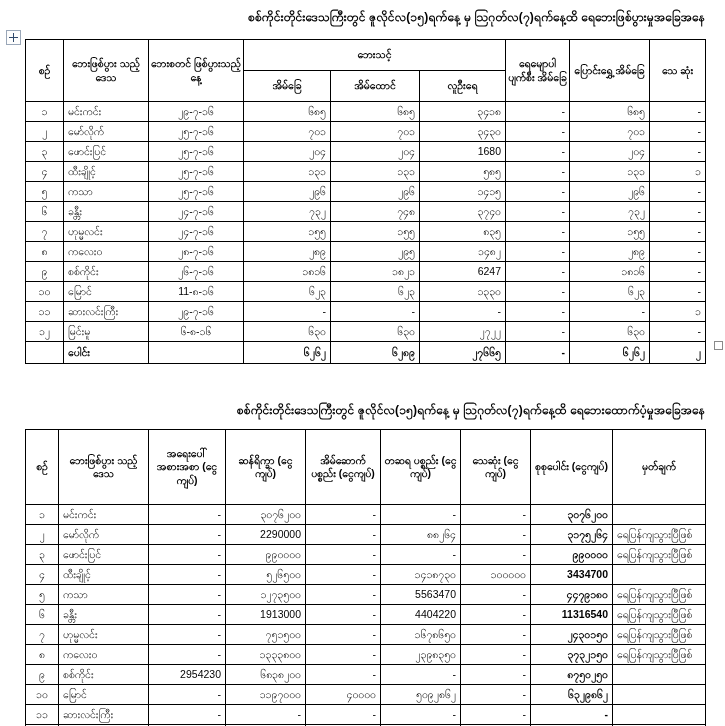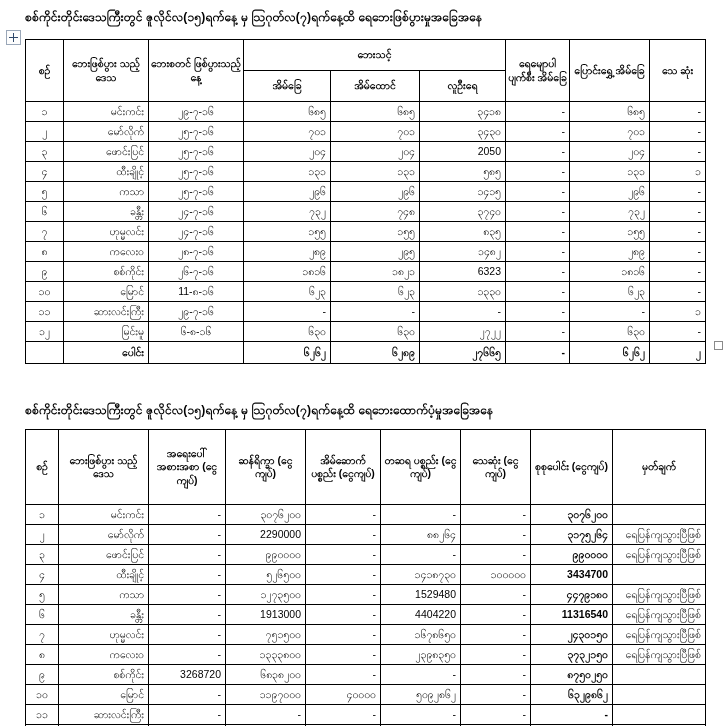--- a/index.html
+++ b/index.html
@@ -8,21 +8,21 @@
     background:#ffffff;
     position:relative;
     font-family:"Liberation Sans", sans-serif;
     color:#000;
     overflow:hidden;
   }
   .doc { padding:8px 20px 0 25px; }
 
   .doc-title {
     font-size:12px; font-weight:bold;
-    text-align:left;
+    text-align:right;
     line-height:1.5;
     margin-bottom:13px;
     letter-spacing:0.2px;
   }
   .doc-title.second { margin-top:37px; margin-bottom:10px; }
 
   table.rpt {
     border-collapse:collapse;
     table-layout:fixed;
     width:680px;
@@ -38,21 +38,21 @@
   table.rpt th {
     font-weight:bold;
     text-align:center;
     padding:2px 2px;
   }
   table#t1 thead th { height:26px; }
   table#t2 thead th { height:70px; }
   table.rpt td { height:17px; white-space:nowrap; }
 
   td.a-c { text-align:center; }
-  td.a-l { text-align:right; }
+  td.a-l { text-align:left; }
   td.a-r { text-align:right; }
   td.b   { font-weight:bold; }
   tr.total-row td { font-weight:bold; height:19px;margin-left:40px; }
 
   
   .move-handle {
     position:absolute; left:6px; top:30px;
     width:13px; height:13px;
     border:1px solid #9aa7b8; background:#fdfdfd;
   }
@@ -125,21 +125,21 @@
           <td class="a-r">-</td>
           <td class="a-r">၇၀၁</td>
           <td class="a-r">-</td>
         </tr>
         <tr>
           <td class="a-c">၃</td>
           <td class="a-l">ဖောင်းပြင်</td>
           <td class="a-c">၂၅-၇-၁၆</td>
           <td class="a-r">၂၀၄</td>
           <td class="a-r">၂၀၄</td>
-          <td class="a-r">2050</td>
+          <td class="a-r">1680</td>
           <td class="a-r">-</td>
           <td class="a-r">၂၀၄</td>
           <td class="a-r">-</td>
         </tr>
         <tr>
           <td class="a-c">၄</td>
           <td class="a-l">ထီးချိုင့်</td>
           <td class="a-c">၂၅-၇-၁၆</td>
           <td class="a-r">၁၃၁</td>
           <td class="a-r">၁၃၁</td>
@@ -191,21 +191,21 @@
           <td class="a-r">-</td>
           <td class="a-r">၂၈၉</td>
           <td class="a-r">-</td>
         </tr>
         <tr>
           <td class="a-c">၉</td>
           <td class="a-l">စစ်ကိုင်း</td>
           <td class="a-c">၂၆-၇-၁၆</td>
           <td class="a-r">၁၈၁၆</td>
           <td class="a-r">၁၈၂၁</td>
-          <td class="a-r">6323</td>
+          <td class="a-r">6247</td>
           <td class="a-r">-</td>
           <td class="a-r">၁၈၁၆</td>
           <td class="a-r">-</td>
         </tr>
         <tr>
           <td class="a-c">၁၀</td>
           <td class="a-l">မြောင်</td>
           <td class="a-c">11-၈-၁၆</td>
           <td class="a-r">၆၂၃</td>
           <td class="a-r">၆၂၃</td>
@@ -321,21 +321,21 @@
           <td class="a-r">၁၀၀၀၀၀</td>
           <td class="a-r b">3434700</td>
           <td class="a-l"></td>
         </tr>
         <tr>
           <td class="a-c">၅</td>
           <td class="a-l">ကသာ</td>
           <td class="a-r">-</td>
           <td class="a-r">၁၂၇၃၅၀၀</td>
           <td class="a-r">-</td>
-          <td class="a-r">1529480</td>
+          <td class="a-r">5563470</td>
           <td class="a-r">-</td>
           <td class="a-r b">၄၄၇၉၁၈၀</td>
           <td class="a-l">ရေပြန်ကျသွားပြီဖြစ်</td>
         </tr>
         <tr>
           <td class="a-c">၆</td>
           <td class="a-l">ခန္တီး</td>
           <td class="a-r">-</td>
           <td class="a-r">1913000</td>
           <td class="a-r">-</td>
@@ -362,21 +362,21 @@
           <td class="a-r">၁၃၃၃၈၀၀</td>
           <td class="a-r">-</td>
           <td class="a-r">၂၃၉၈၃၅၀</td>
           <td class="a-r">-</td>
           <td class="a-r b">၃၇၃၂၁၅၀</td>
           <td class="a-l">ရေပြန်ကျသွားပြီဖြစ်</td>
         </tr>
         <tr>
           <td class="a-c">၉</td>
           <td class="a-l">စစ်ကိုင်း</td>
-          <td class="a-r">3268720</td>
+          <td class="a-r">2954230</td>
           <td class="a-r">၆၈၃၈၂၀၀</td>
           <td class="a-r">-</td>
           <td class="a-r">-</td>
           <td class="a-r">-</td>
           <td class="a-r b">၈၇၅၀၂၅၀</td>
           <td class="a-l"></td>
         </tr>
         <tr>
           <td class="a-c">၁၀</td>
           <td class="a-l">မြောင်</td>

